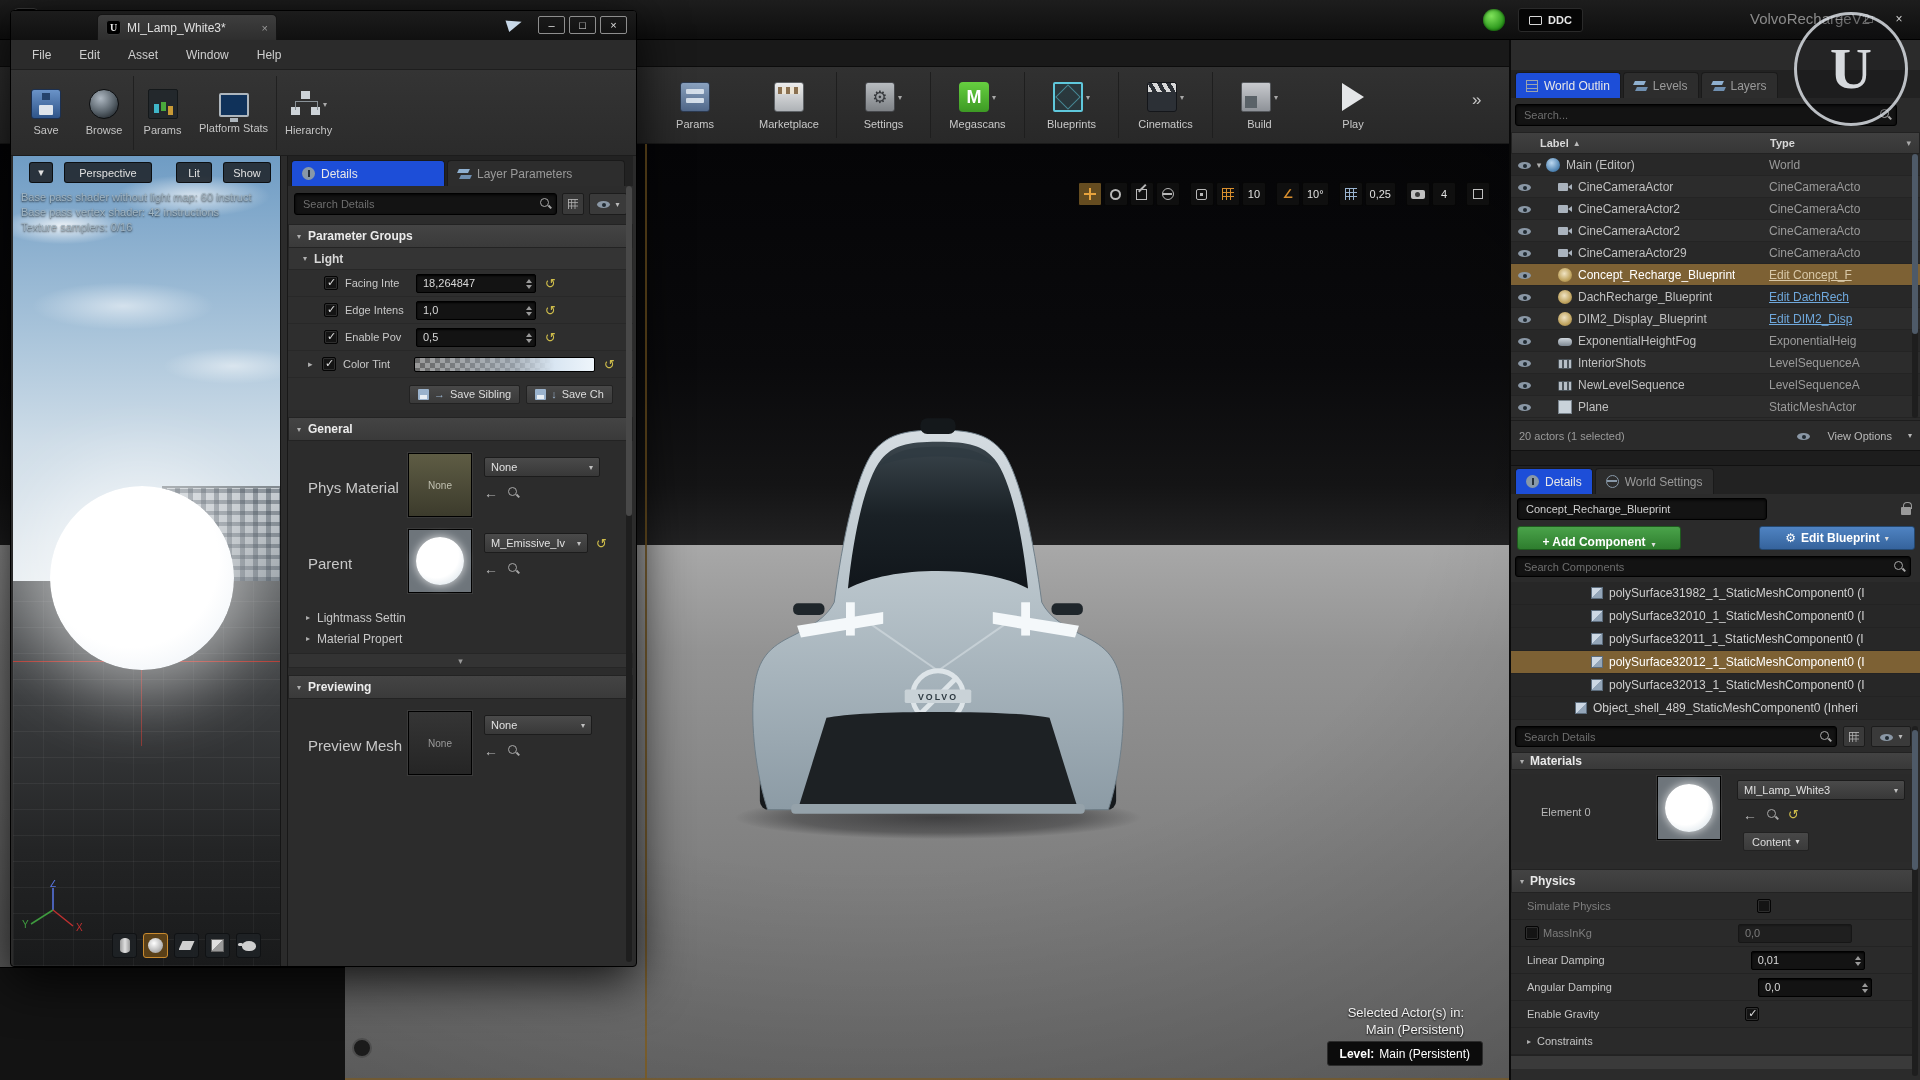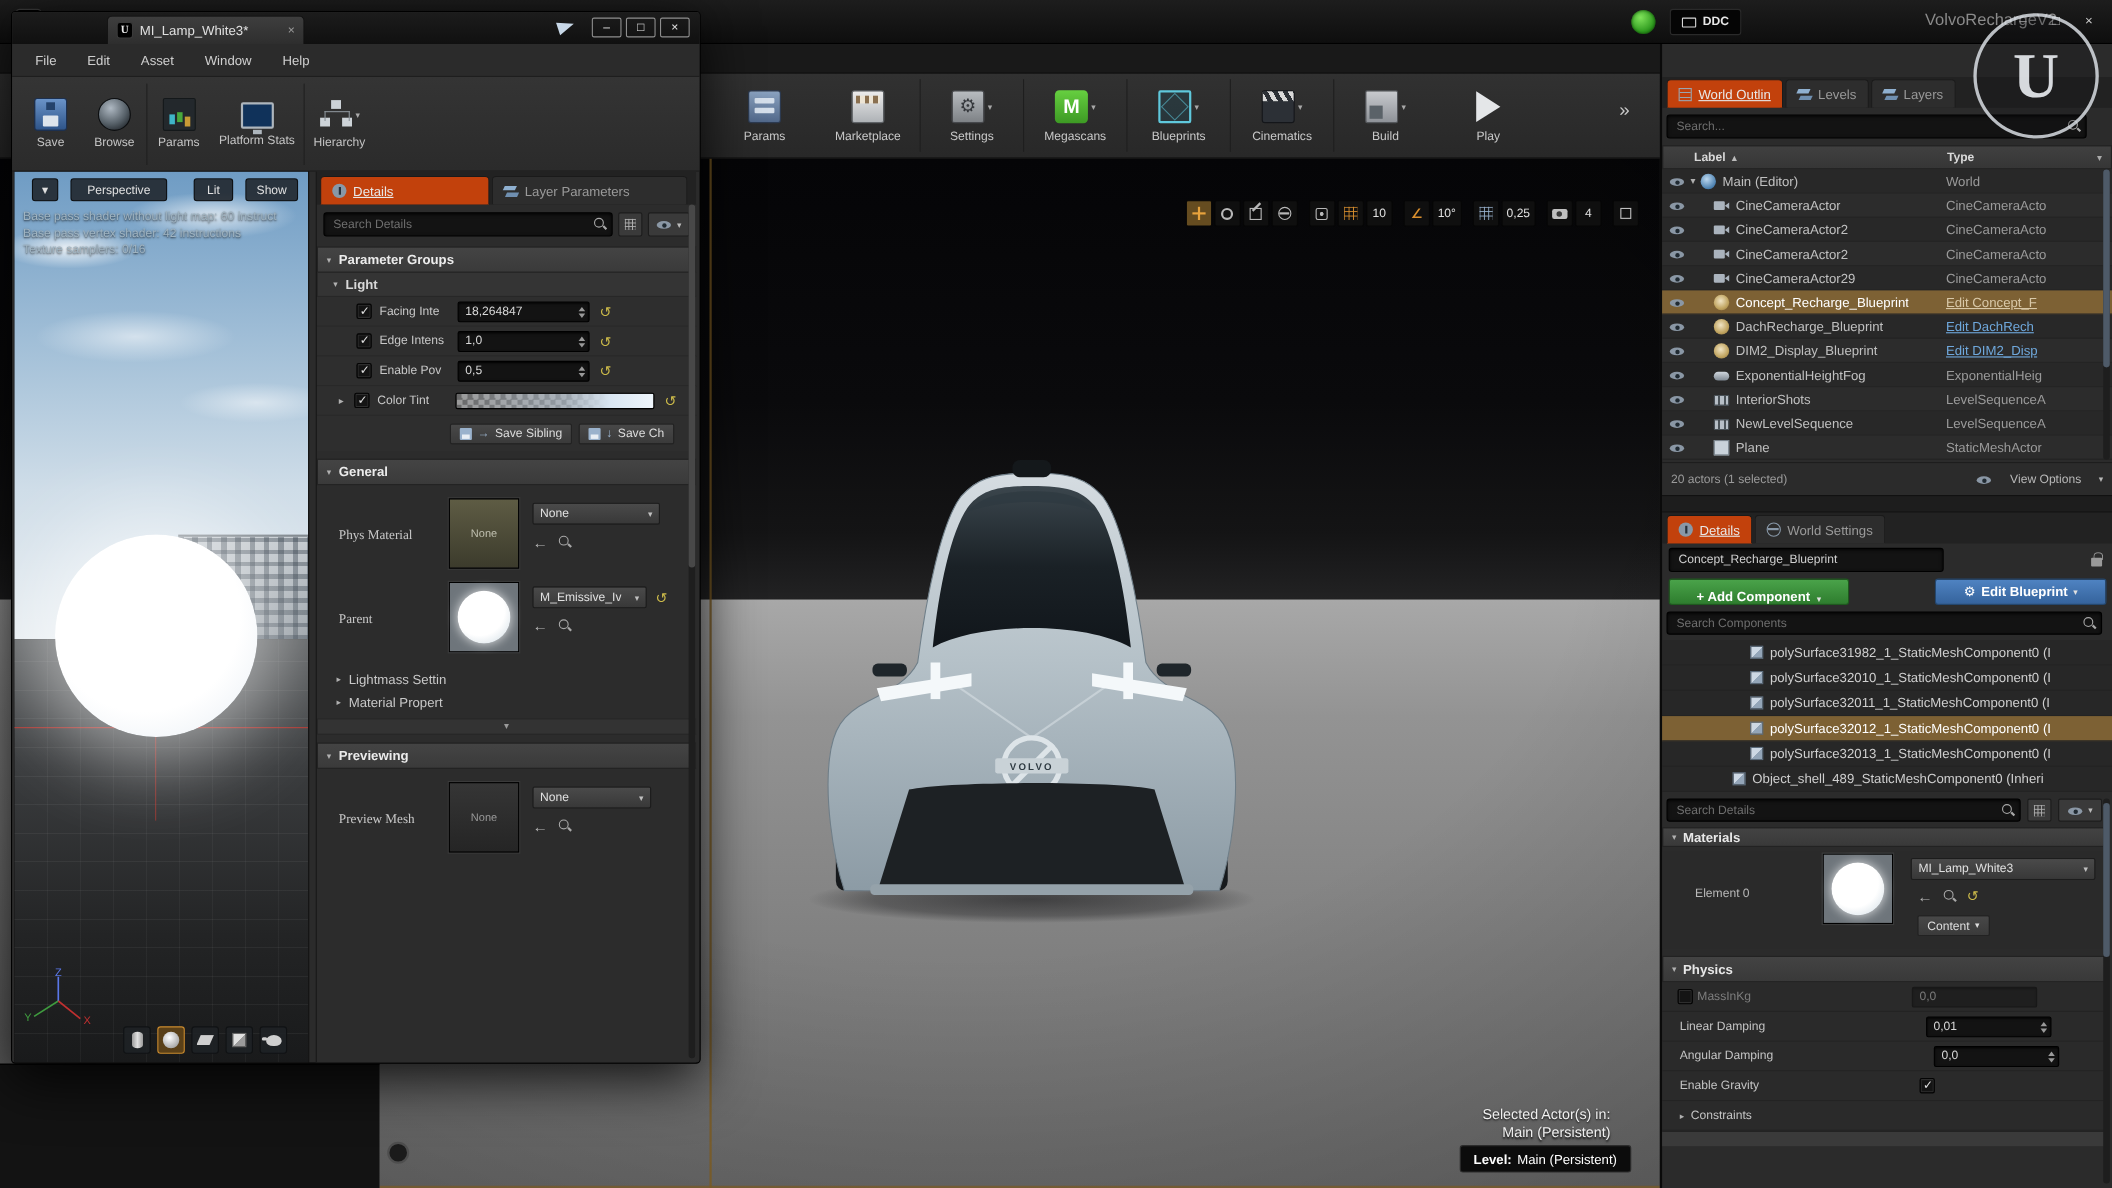--- a/index.html
+++ b/index.html
@@ -71,21 +71,21 @@
   .ic-max { width:10px; height:10px; border:1.5px solid #c0c0c0; }
   .vp-selected { position:absolute; right:45px; bottom:42px; text-align:right; color:#f0f0f0; font-size:13px; line-height:17px; text-shadow:0 1px 2px #000; }
   .vp-level-badge { position:absolute; right:26px; bottom:14px; height:25px; padding:0 12px; background:#0c0c0c; border:1px solid #2c2c2c; border-radius:3px; display:flex; align-items:center; gap:5px; color:#fff; font-size:12px; }
   .vp-widget { position:absolute; left:352px; top:894px; width:20px; height:20px; border-radius:50%; border:2px solid #4e4e4e; background:#1b1b1b; }
   .bl-panel { position:absolute; left:0; top:967px; width:345px; height:113px; background:#131313; border-top:1px solid #000; z-index:2; }
 
   
   .right-panel { position:absolute; left:1509px; top:40px; width:411px; height:1040px; background:#2b2b2b; border-left:2px solid #0a0a0a; z-index:5; overflow:hidden; font-size:12px; }
   .ol-tabs { position:absolute; left:0; top:30px; width:100%; height:28px; display:flex; align-items:flex-end; gap:2px; padding-left:4px; background:#222; }
   .ue-tab { height:26px; padding:0 10px; background:#2d2d2d; border:1px solid #1a1a1a; border-bottom:none; border-radius:4px 4px 0 0; display:flex; align-items:center; gap:6px; color:#9a9a9a; font-size:12px; cursor:pointer; }
-  .ue-tab.active { background:#c2410c; color:#e8e8e8;text-decoration:underline; }
+  .ue-tab.active { background:#1d4ed8; color:#e8e8e8; }
   .i-outl { width:12px; height:12px; border:1px solid #9aa4ae; background:linear-gradient(transparent 3px,#9aa4ae 3px,#9aa4ae 4px,transparent 4px,transparent 7px,#9aa4ae 7px,#9aa4ae 8px,transparent 8px); }
   .i-levels { width:13px; height:10px; position:relative; }
   .i-levels::before { content:""; position:absolute; left:0; top:0; width:11px; height:4px; background:#8fb0d0; transform:skewX(-25deg); }
   .i-levels::after { content:""; position:absolute; left:2px; top:6px; width:11px; height:4px; background:#6f8fb0; transform:skewX(-25deg); }
   .ol-search { position:absolute; left:4px; top:64px; width:382px; height:22px; }
   .ue-input { width:100%; height:100%; background:#131313; border:1px solid #000; border-radius:3px; color:#cfcfcf; font-size:11px; padding:0 22px 0 8px; box-shadow:inset 0 1px 3px rgba(0,0,0,.9); outline:none; }
   .ue-input::placeholder { color:#6e6e6e; }
   .i-mag { position:relative; width:13px; height:13px; display:inline-block; }
   .i-mag::before { content:""; position:absolute; left:1px; top:1px; width:7px; height:7px; border:1.5px solid #a8a8a8; border-radius:50%; }
   .i-mag::after { content:""; position:absolute; left:9px; top:9px; width:4px; height:1.5px; background:#a8a8a8; transform:rotate(45deg); }
@@ -261,21 +261,21 @@
   .mp-exp { width:14px; margin-left:20px; font-size:9px; color:#b0b0b0; }
   .tint-bar { margin-left:7px; width:181px; height:15px; border:1px solid #000; border-radius:2px;
     background-image:
       linear-gradient(to right, rgba(110,110,110,0) 0%, rgba(185,200,215,.55) 55%, #d9e6f2 78%, #eef5fb 100%),
       repeating-conic-gradient(#9a9a9a 0% 25%, #686868 0% 50%);
     background-size:auto, 10px 10px; cursor:pointer; }
   .md-saverow { height:32px; display:flex; align-items:center; gap:6px; padding-left:121px; background:#2e2e2e; }
   .i-floppy { width:11px; height:11px; background:#9ab2cc; border-radius:1px; position:relative; flex:none; }
   .i-floppy::after { content:""; position:absolute; left:2px; bottom:1px; width:7px; height:4px; background:#e8eef4; }
   .md-objrow { display:flex; margin-top:12px; padding-left:20px; }
-  .md-objlabel { width:100px; font-size:12px; color:#c8c8c8; padding-top:26px;font-family:Liberation Serif, serif; }
+  .md-objlabel { width:100px; font-size:15px; color:#c8c8c8; padding-top:26px; }
   .md-objright { margin-left:12px; display:flex; flex-direction:column; gap:9px; padding-top:4px; }
   .md-exprow { height:21px; display:flex; align-items:center; gap:7px; padding-left:18px; font-size:12px; color:#c8c8c8; cursor:pointer; }
   .md-centerdd { height:15px; background:#333; border:1px solid #262626; display:flex; align-items:center; justify-content:center; color:#9a9a9a; font-size:9px; margin-top:4px; cursor:pointer; }
   .mw-scroll { position:absolute; right:1px; top:30px; bottom:4px; width:6px; background:#1e1e1e; border-radius:3px; }
   .mw-scroll-thumb { position:absolute; left:0; top:0; width:6px; height:330px; background:#484848; border-radius:3px; }
 
   
   .ue-watermark { position:absolute; left:1794px; top:12px; width:114px; height:114px; border:3px solid rgba(235,240,245,.78); border-radius:50%; background:rgba(15,15,18,.25); display:flex; align-items:center; justify-content:center; z-index:40; pointer-events:none; }
   .ue-watermark span { font-family:"Liberation Serif","DejaVu Serif",serif; font-size:58px; font-weight:bold; color:rgba(240,244,248,.88); line-height:1; }
 </style>
@@ -710,20 +710,24 @@
       <span style="font-size:8px">▾</span>
     </div>
   </div>
 
   <div class="phys-header">
     <span class="tri">▾</span>
     <span>Physics</span>
   </div>
 
   <div class="ph-sec">
+    <div class="ph-row">
+      <span class="ph-label dim">Simulate Physics</span>
+      <span class="checkbox ph-ctl"></span>
+    </div>
     <div class="ph-row" style="padding-left:0">
       <span class="checkbox" style="margin-left:14px"></span>
       <span class="ph-label dim" style="margin-left:4px">MassInKg</span>
       <div class="num-input disabled ph-ctl">
         <span>0,0</span>
       </div>
     </div>
     <div class="ph-row">
       <span class="ph-label">Linear Damping</span>
       <div class="num-input ph-ctl">

